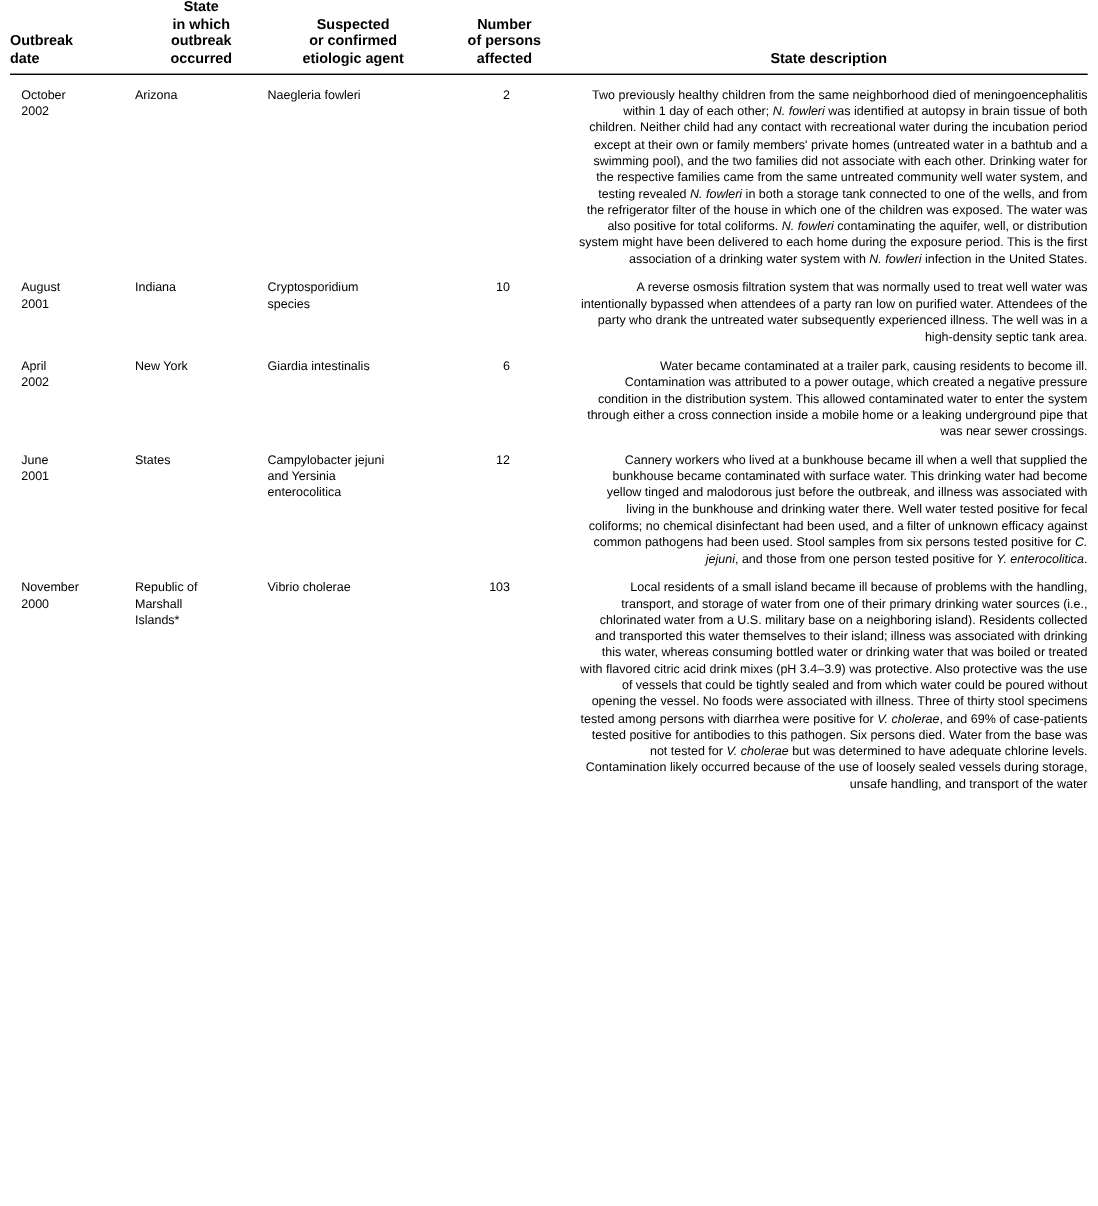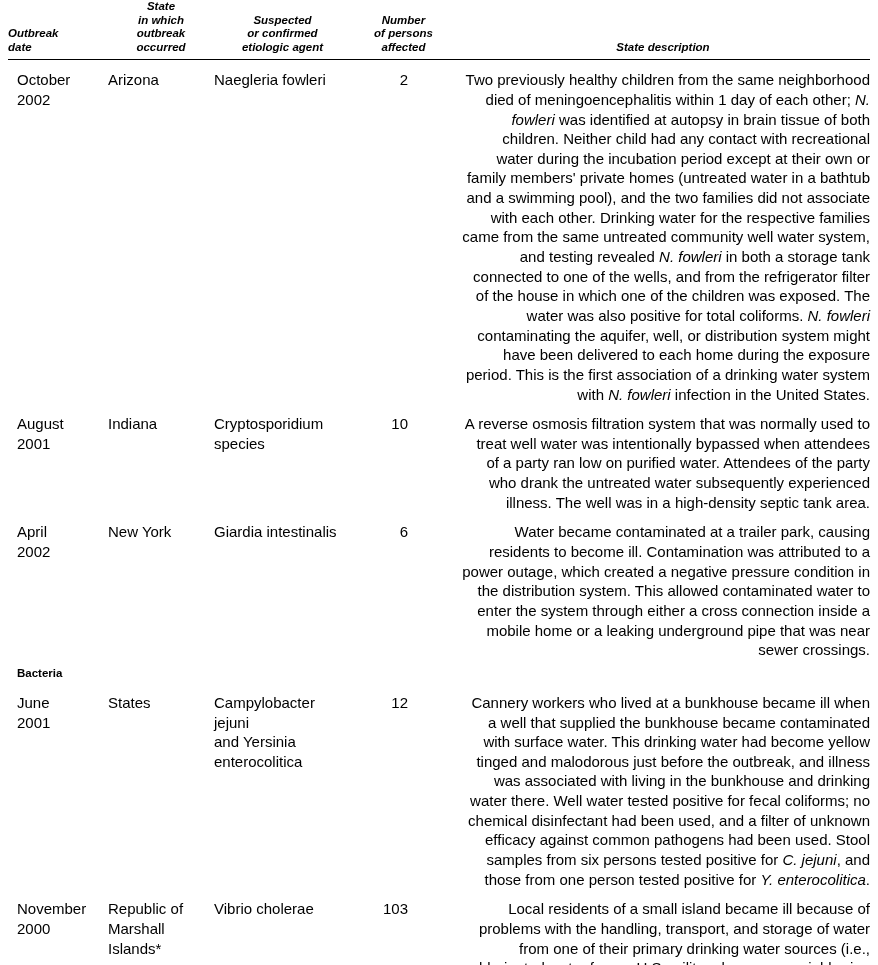--- a/index.html
+++ b/index.html
@@ -41,31 +41,30 @@
     line-height: 1.18;
     padding: 0 0 5px 0;
     text-align: center;
   }
   thead th.left-head {
     text-align: left;
   }
   thead tr.head-row th {
     border-bottom: 1.6px solid #000;
     padding-bottom: 5px;
-    font-style: italic;
   }
   .section-row td {
     font-weight: bold;
     padding: 6px 0 2px 0;
     font-size: 11.5px;
   }
   tbody td {
     vertical-align: top;
     padding: 10px 0 0 0;
-    font-size: 15px;
+    font-size: 10px;
     line-height: 1.31;
   }
   td.date-cell {
     padding-left: 9px;
   }
   td.agent-cell {
   }
   td.num-cell {
     text-align: right;
     padding-right: 48px;
@@ -125,23 +124,20 @@
           <td class="desc-cell">A reverse osmosis filtration system that was normally used to treat well water was intentionally bypassed when attendees of a party ran low on purified water. Attendees of the party who drank the untreated water subsequently experienced illness. The well was in a high-density septic tank area.</td>
         </tr>
         <tr>
           <td class="date-cell nowrap-small">April
 2002</td>
           <td class="nowrap-small">New York</td>
           <td class="agent-cell nowrap-small">Giardia intestinalis</td>
           <td class="num-cell">6</td>
           <td class="desc-cell">Water became contaminated at a trailer park, causing residents to become ill. Contamination was attributed to a power outage, which created a negative pressure condition in the distribution system. This allowed contaminated water to enter the system through either a cross connection inside a mobile home or a leaking underground pipe that was near sewer crossings.</td>
         </tr>
-        <tr class="section-row">
-          <td colspan="5" style="padding-left: 9px;">Bacteria</td>
-        </tr>
         <tr>
           <td class="date-cell nowrap-small">June
 2001</td>
           <td class="nowrap-small">States</td>
           <td class="agent-cell nowrap-small">Campylobacter jejuni
 and Yersinia
 enterocolitica</td>
           <td class="num-cell">12</td>
           <td class="desc-cell">Cannery workers who lived at a bunkhouse became ill when a well that supplied the bunkhouse became contaminated with surface water. This drinking water had become yellow tinged and malodorous just before the outbreak, and illness was associated with living in the bunkhouse and drinking water there. Well water tested positive for fecal coliforms; no chemical disinfectant had been used, and a filter of unknown efficacy against common pathogens had been used. Stool samples from six persons tested positive for <i>C. jejuni</i>, and those from one person tested positive for <i>Y. enterocolitica</i>.</td>
         </tr>

